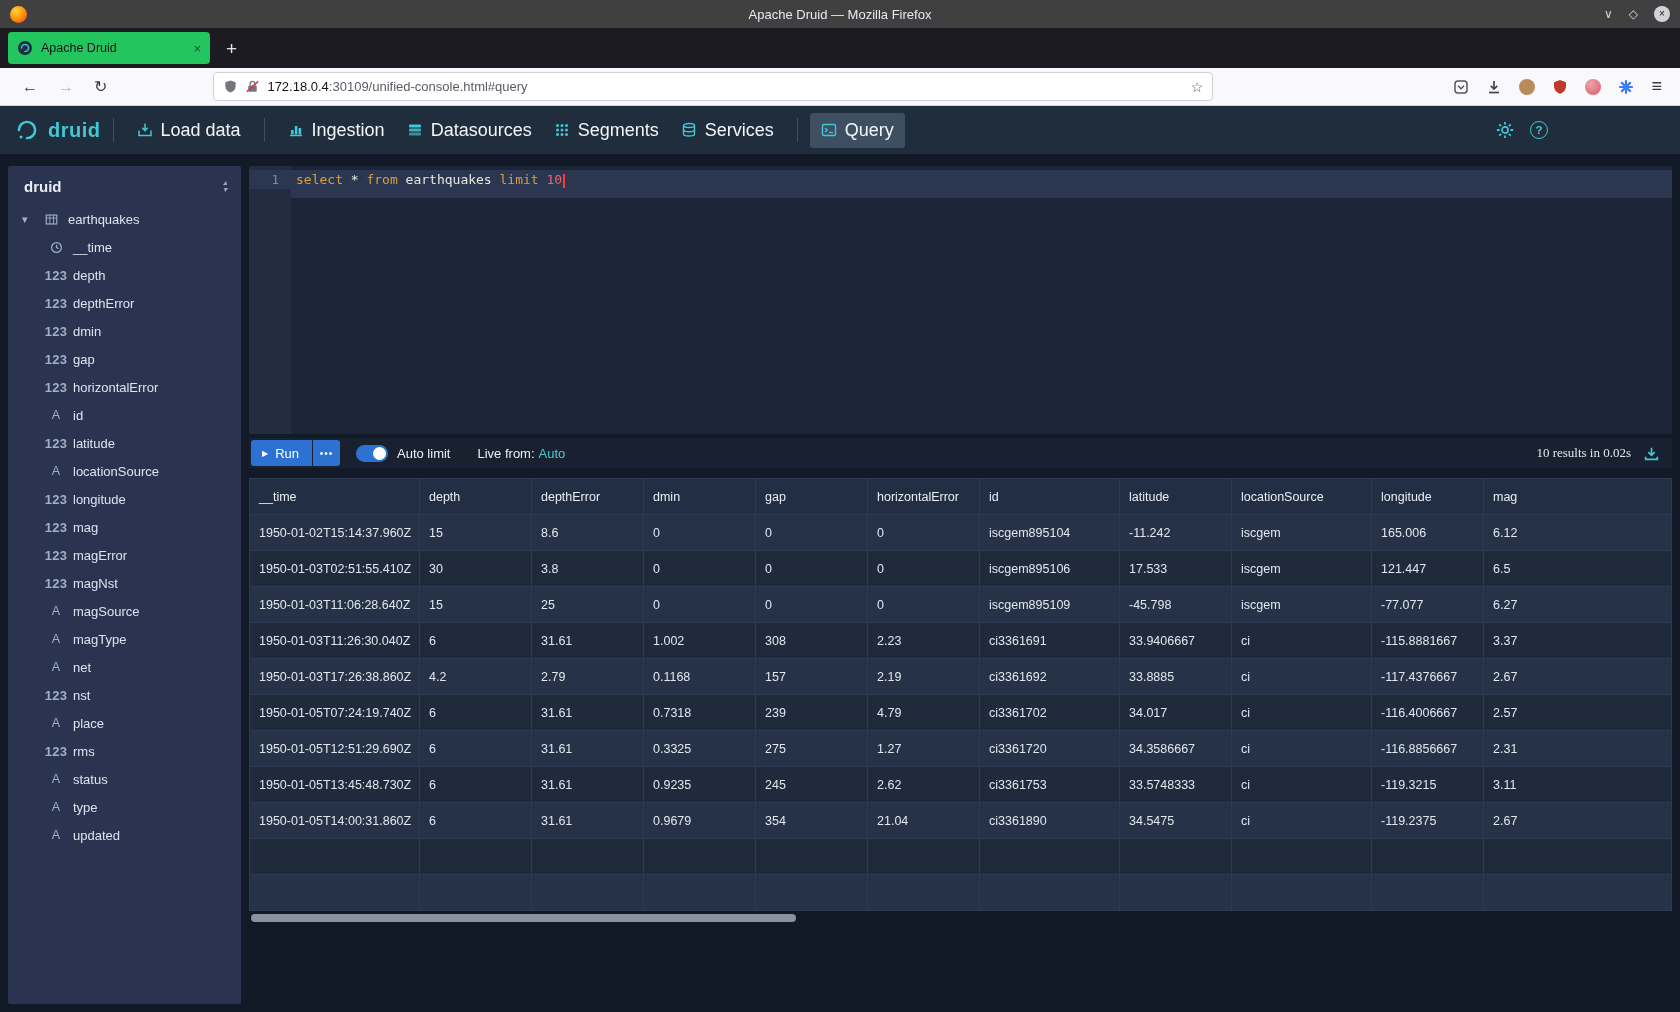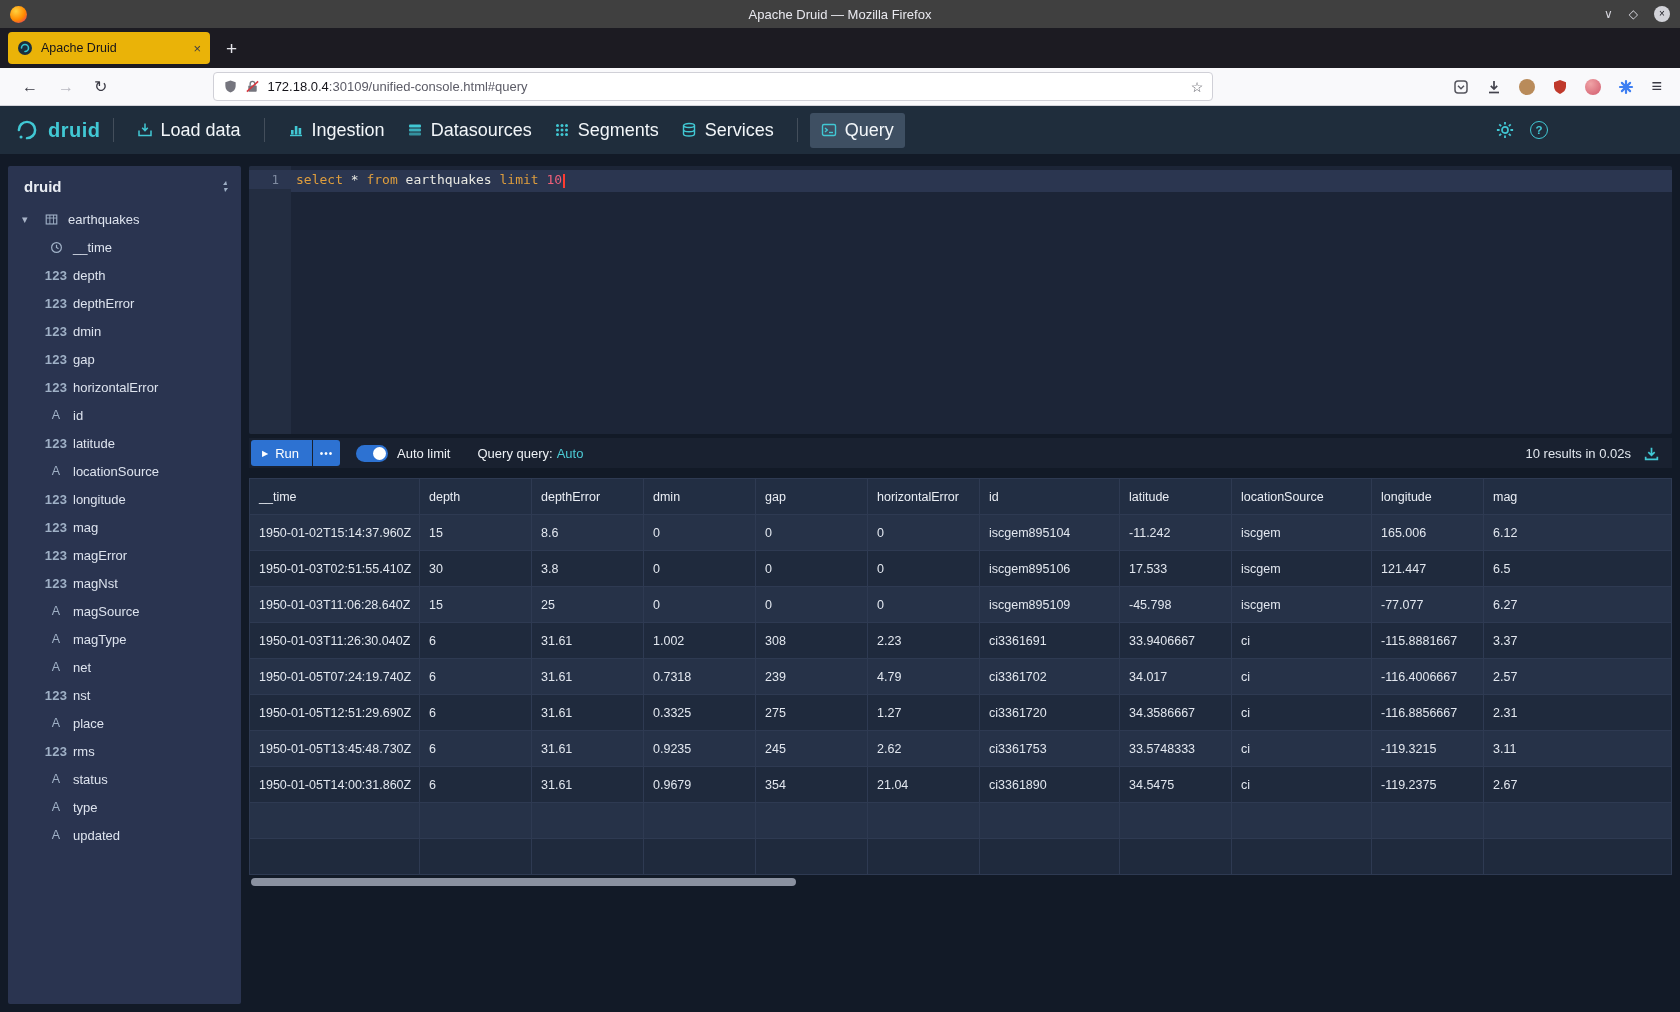--- a/index.html
+++ b/index.html
@@ -9,21 +9,21 @@
   
   .titlebar { height: 28px; background: #404040; display: flex; align-items: center; position: relative; padding: 0 10px; }
   .ff-logo { width: 17px; height: 17px; border-radius: 50%; background: radial-gradient(circle at 35% 30%, #ffd23e, #ff8a00 55%, #e23b63 90%); }
   .win-title { position: absolute; left: 0; right: 0; text-align: center; color: #e9e9ef; font-size: 13px; }
   .win-controls { margin-left: auto; display: flex; align-items: center; gap: 16px; z-index: 2; }
   .wc { color: #d5d5dc; font-size: 12px; line-height: 1; cursor: default; }
   .wc.close { width: 16px; height: 16px; border-radius: 50%; background: #d2d3d9; color: #17171f; display: flex; align-items: center; justify-content: center; font-size: 10px; }
 
   
   .tabbar { height: 40px; background: #1c1b22; display: flex; align-items: center; padding: 0 8px; gap: 8px; }
-  .tab { width: 202px; height: 32px; background: #eab308; border-radius: 4px; display: flex; align-items: center; padding: 0 9px; gap: 8px; }
+  .tab { width: 202px; height: 32px; background: #22c55e; border-radius: 4px; display: flex; align-items: center; padding: 0 9px; gap: 8px; }
   .favicon { width: 16px; height: 16px; flex: 0 0 16px; }
   .tab-title { font-size: 12.5px; color: #15141a; flex: 1; white-space: nowrap; overflow: hidden; }
   .tab-close { color: #3f3f46; font-size: 13px; }
   .newtab { background: none; border: none; color: #e4e4ea; font-size: 19px; line-height: 1; padding: 2px 8px; cursor: pointer; }
 
   
   .navbar { height: 38px; background: #f9f9fb; display: flex; align-items: center; padding: 0 12px; border-bottom: 1px solid #d4d4da; }
   .nav-ico { font-size: 16px; color: #3a3a44; padding: 0 10px; }
   .nav-ico.disabled { color: #b9b9c1; }
   .nav-spacer { width: 96px; }
@@ -66,37 +66,37 @@
   .cico.str { font-size: 12.5px; }
 
   
   .main { flex: 1; display: flex; flex-direction: column; min-width: 0; }
 
   
   .editor { height: 268px; background: #1c2537; border-radius: 2px; display: flex; overflow: hidden; }
   .gutter { width: 42px; flex: 0 0 42px; background: #232d41; padding-top: 4px; }
   .ln { height: 19px; line-height: 19px; text-align: right; padding-right: 12px; color: #7f8ba1; font-family: "DejaVu Sans Mono", monospace; font-size: 12.5px; background: #2b3650; }
   .code { flex: 1; padding-top: 4px; font-family: "DejaVu Sans Mono", monospace; font-size: 13px; }
-  .codeline { height: 22px; line-height: 19px; background: #2b3650; padding-left: 5px; white-space: pre; }
+  .codeline { height: 28px; line-height: 19px; background: #2b3650; padding-left: 5px; white-space: pre; }
   .tok-keyword { color: #df9e3d; }
   .tok-plain { color: #e8e8e2; }
   .tok-number { color: #ee5f79; }
   .cursor { display: inline-block; width: 2px; height: 14px; background: #ff3b30; vertical-align: middle; margin-left: 1px; }
 
   
   .runbar { height: 30px; margin-top: 4px; background: #192130; display: flex; align-items: center; padding: 0 2px; }
   .runbtn { background: #2d72d2; border: none; color: #fff; height: 26px; padding: 0 13px 0 11px; border-radius: 3px 0 0 3px; font-size: 13px; font-family: inherit; display: inline-flex; align-items: center; gap: 7px; cursor: pointer; }
   .play { font-size: 8px; }
   .morebtn { background: #2d72d2; border: none; color: #fff; height: 26px; width: 27px; border-radius: 0 3px 3px 0; margin-left: 1px; font-size: 10px; letter-spacing: 1px; cursor: pointer; }
   .toggle { margin-left: 16px; width: 32px; height: 17px; border-radius: 9px; background: #2d72d2; position: relative; display: inline-block; cursor: pointer; }
   .knob { position: absolute; right: 2px; top: 2px; width: 13px; height: 13px; border-radius: 50%; background: #fff; }
   .toggle-label { margin-left: 9px; color: #edf1f5; font-size: 13px; }
   .lq { margin-left: 27px; color: #edf1f5; font-size: 13px; }
   .lqv { color: #4ccad4; margin-left: 4px; cursor: pointer; }
-  .results-info { margin-left: auto; color: #e2e7ee; font-size: 13px; }
+  .results-info { margin-left: auto; color: #e2e7ee; font-size: 13px; font-family: Liberation Serif, serif; }
   .dl { margin: 0 10px 0 12px; display: flex; align-items: center; cursor: pointer; }
 
   
   .results { flex: 1; margin-top: 10px; display: flex; flex-direction: column; min-height: 0; }
   .rtable { border-collapse: collapse; table-layout: fixed; width: 100%; font-size: 12.5px; color: #e2e7ef; }
   .rtable th, .rtable td { height: 36px; padding: 0 6px 0 9px; text-align: left; font-weight: 400; border: 1px solid #2e3a52; white-space: nowrap; overflow: hidden; }
   .rtable thead th { background: #222e43; color: #e9edf4; cursor: pointer; }
   .rtable tbody tr:nth-child(odd) td { background: #263248; }
   .rtable tbody tr:nth-child(even) td { background: #1f2a3d; }
   .hscroll { height: 14px; display: flex; align-items: center; }
@@ -404,21 +404,21 @@
     <div class="runbar">
       <button class="runbtn">
         <span class="play">▶</span>
         <span>Run</span>
       </button>
       <button class="morebtn">•••</button>
       <span class="toggle">
           <span class="knob"></span>
         </span>
       <span class="toggle-label">Auto limit</span>
-      <span class="lq"><span>Query query:</span><span class="lqv">Auto</span></span>
+      <span class="lq"><span>Live from:</span><span class="lqv">Auto</span></span>
       <span class="results-info">10 results in 0.02s</span>
       <span class="dl">
         <svg width="17" height="17" viewBox="0 0 16 16">
             <path d="M8 2.5v7M5 6.7L8 9.7l3-3" stroke="#41c8d4" stroke-width="1.6" fill="none"></path>
             <path d="M2.5 11v2.5h11V11" stroke="#41c8d4" stroke-width="1.6" fill="none"></path>
           </svg>
       </span>
     </div>
 
     <div class="results">
@@ -498,20 +498,33 @@
               <td>1.002</td>
               <td>308</td>
               <td>2.23</td>
               <td>ci3361691</td>
               <td>33.9406667</td>
               <td>ci</td>
               <td>-115.8881667</td>
               <td>3.37</td>
             </tr>
             <tr>
+              <td>1950-01-03T17:26:38.860Z</td>
+              <td>4.2</td>
+              <td>2.79</td>
+              <td>0.1168</td>
+              <td>157</td>
+              <td>2.19</td>
+              <td>ci3361692</td>
+              <td>33.8885</td>
+              <td>ci</td>
+              <td>-117.4376667</td>
+              <td>2.67</td>
+            </tr>
+            <tr>
               <td>1950-01-05T07:24:19.740Z</td>
               <td>6</td>
               <td>31.61</td>
               <td>0.7318</td>
               <td>239</td>
               <td>4.79</td>
               <td>ci3361702</td>
               <td>34.017</td>
               <td>ci</td>
               <td>-116.4006667</td>

